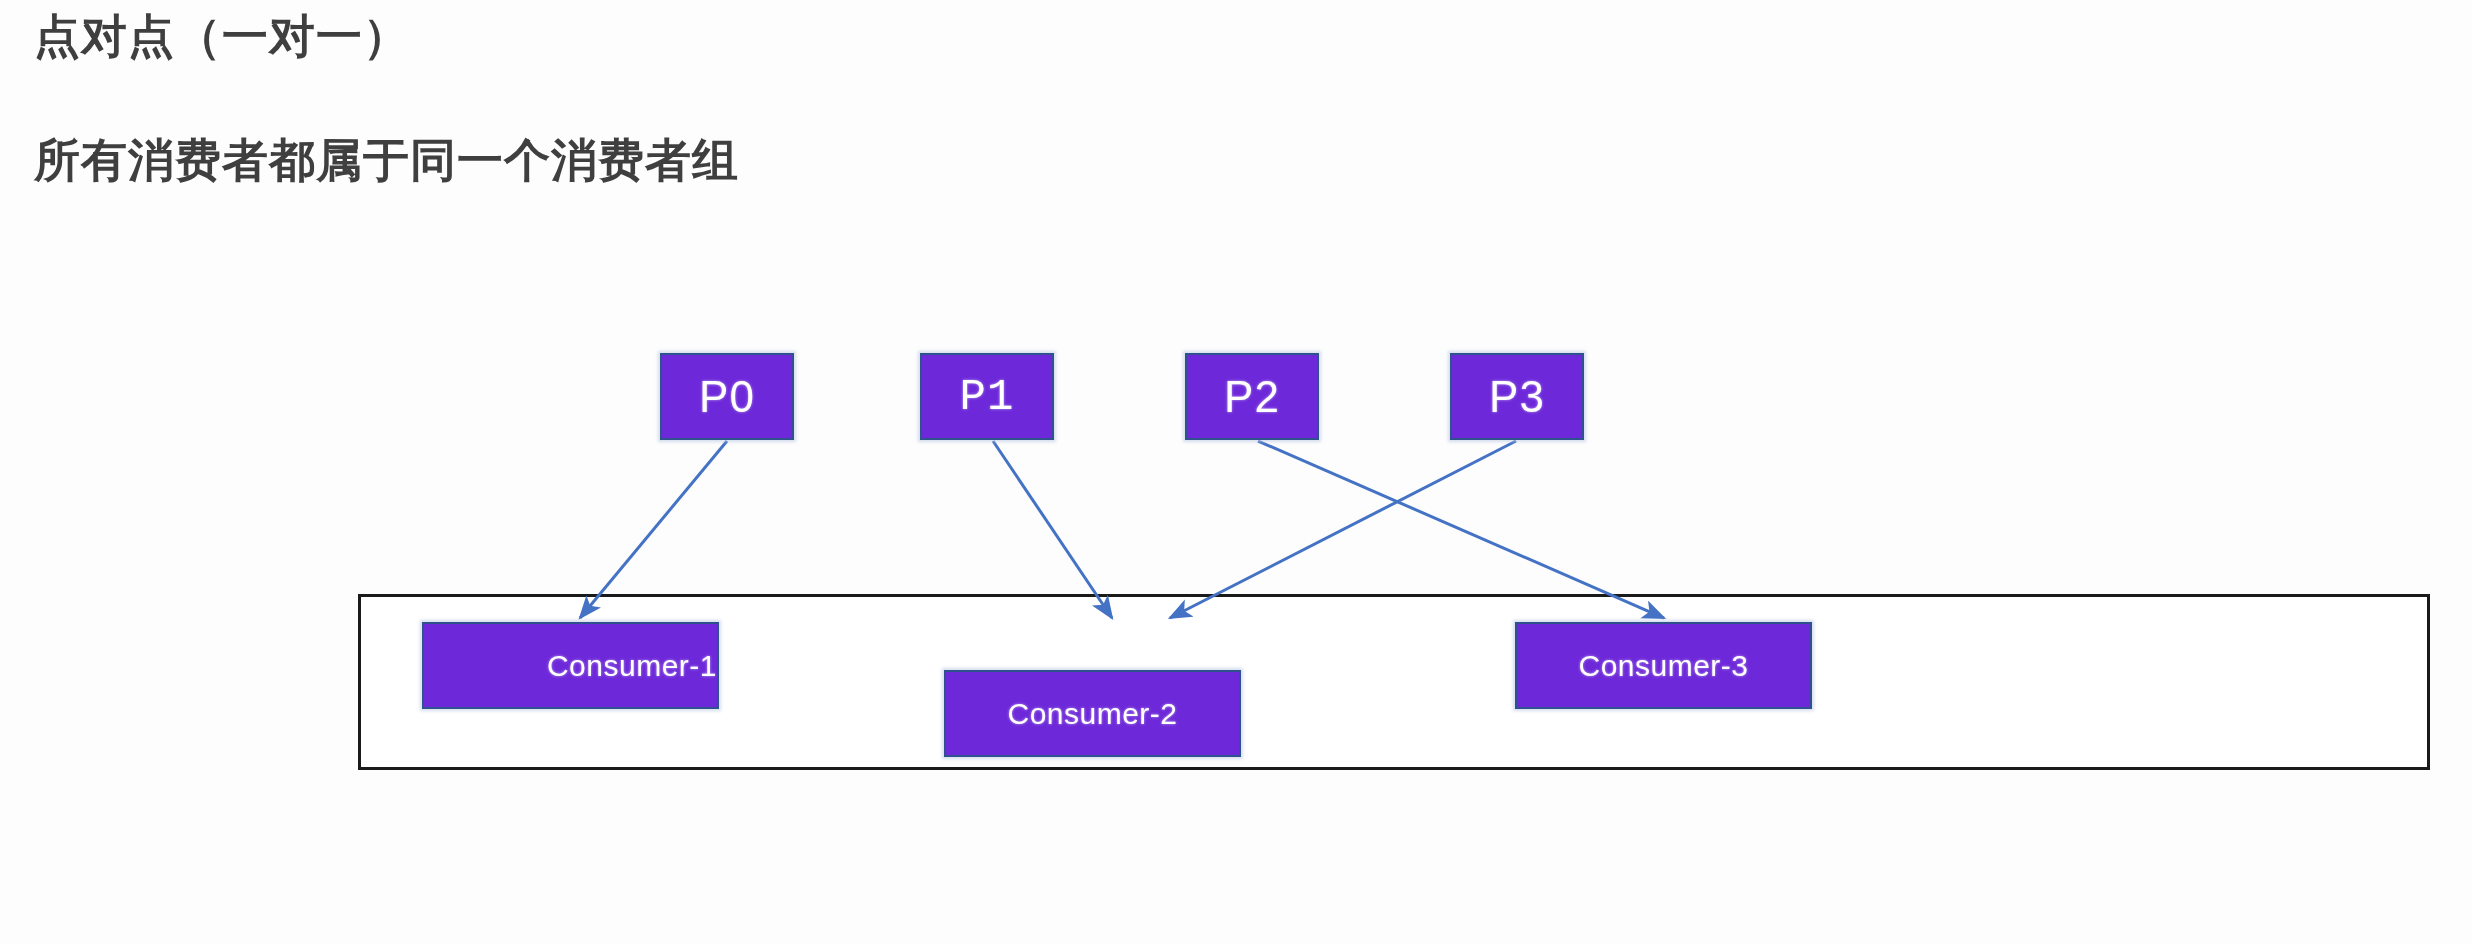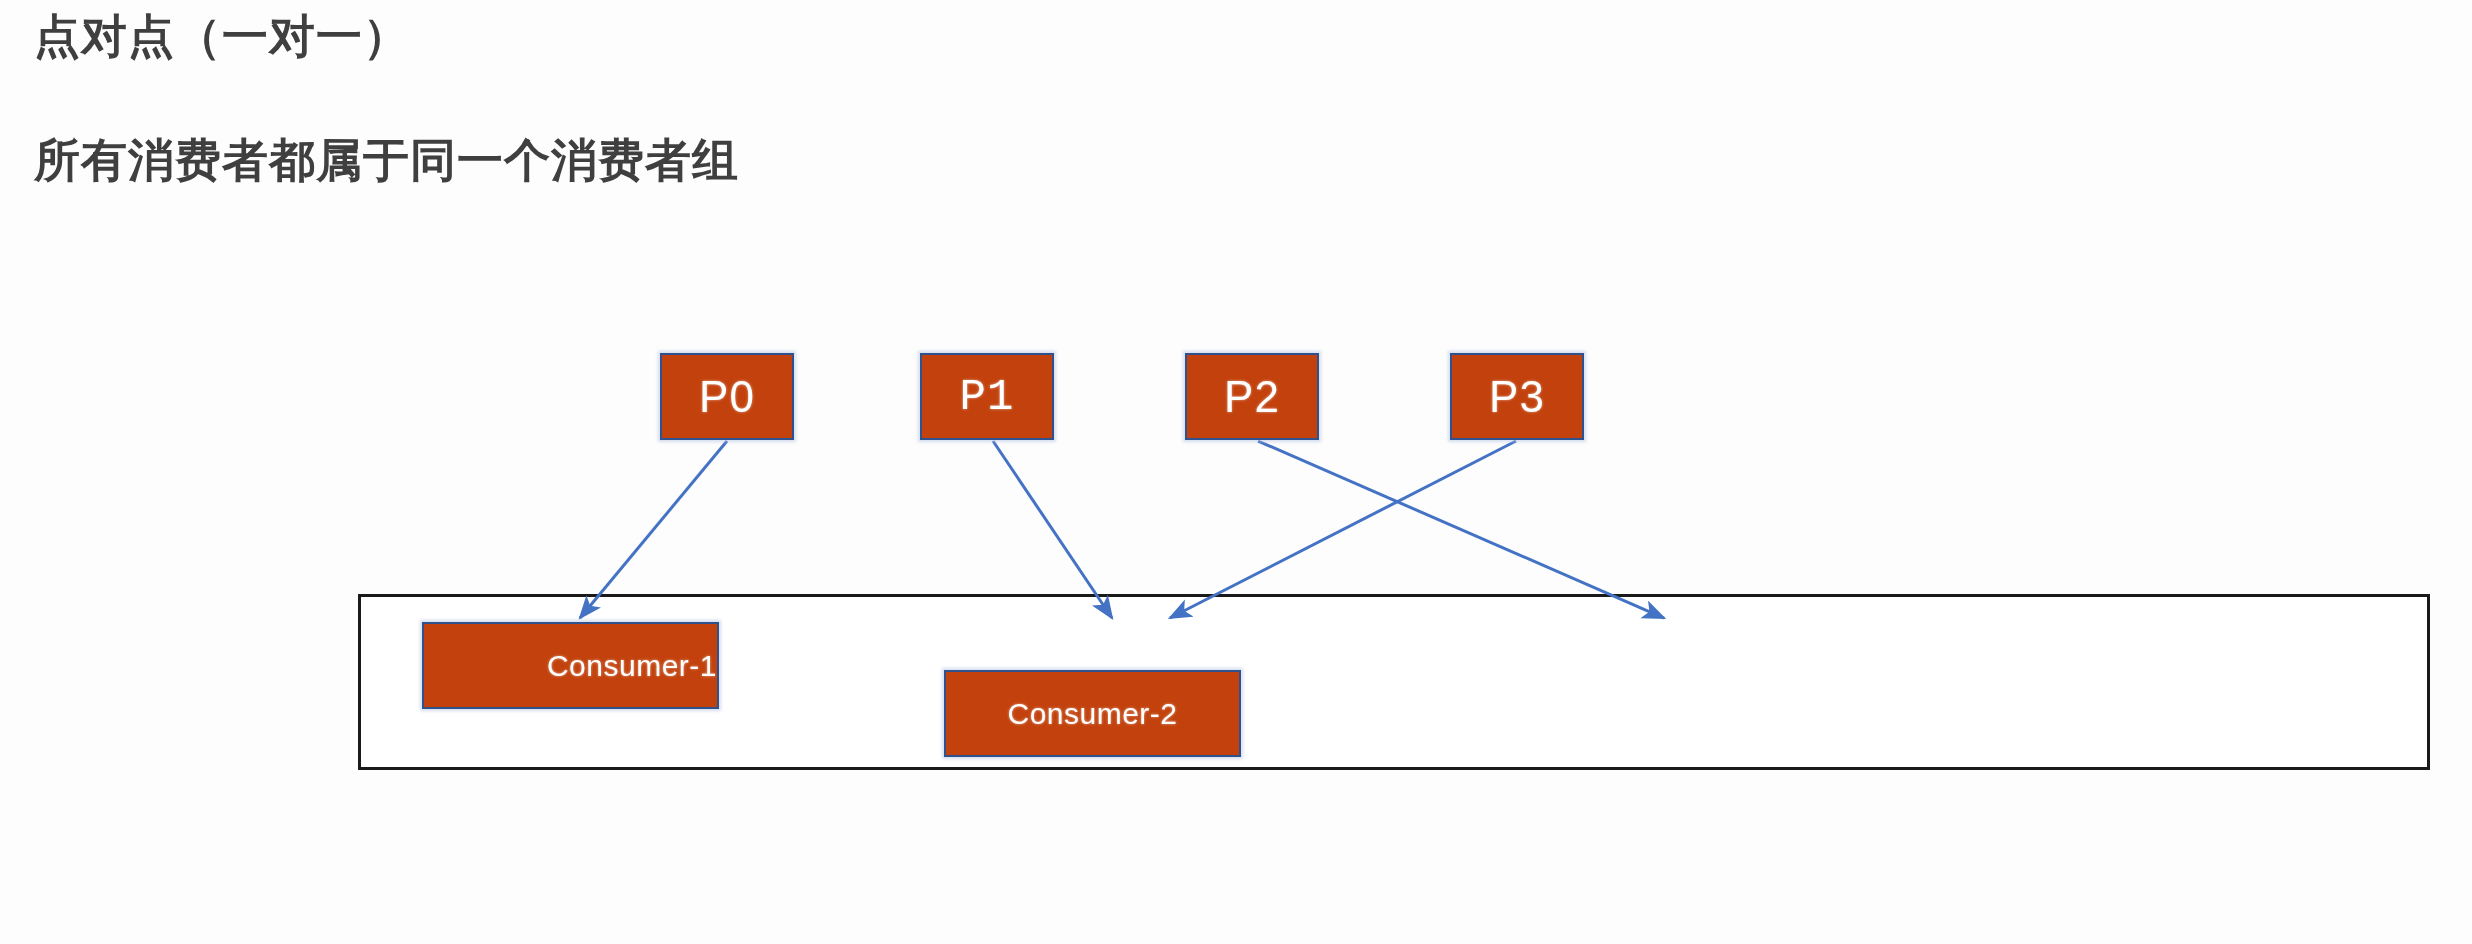--- a/index.html
+++ b/index.html
@@ -72,21 +72,21 @@
     width: 2072px;
     text-align: center;
     font-size: 29px;
     color: #3f3f3f;
     letter-spacing: 0.5px;
   }
 
   
   .blue-box {
     position: absolute;
-    background: #c2410c;
+    background: #6d28d9;
     border: 2px solid #2f528f;
     box-sizing: border-box;
     display: flex;
     align-items: center;
     justify-content: center;
     color: #ffffff;
     box-shadow: 0 0 3px 2px rgba(180, 195, 225, 0.55);
     text-shadow: 0 0 3px rgba(255,255,255,0.55);
   }
   .partition-box {
@@ -147,15 +147,18 @@
   <div class="blue-box partition-box" id="partition-3">
     <span>P3</span>
   </div>
 
   <div class="blue-box consumer-box" id="consumer-1">
     <span>Consumer-1</span>
   </div>
   <div class="blue-box consumer-box" id="consumer-2">
     <span>Consumer-2</span>
   </div>
+  <div class="blue-box consumer-box" id="consumer-3">
+    <span>Consumer-3</span>
+  </div>
 
 
 </div>
 
 </body></html>

